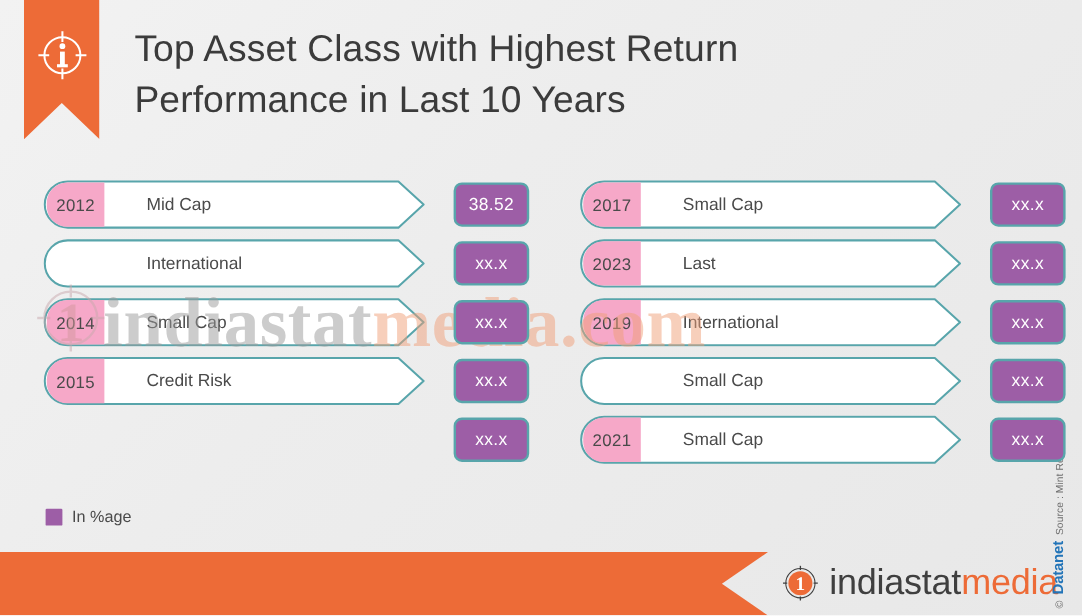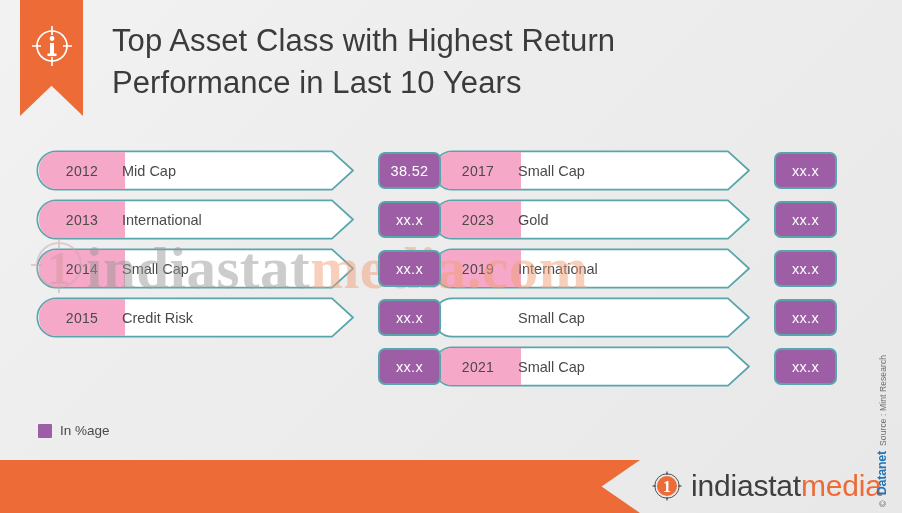--- a/index.html
+++ b/index.html
@@ -45,37 +45,37 @@
   .wm-gray { color: #9a9a9a; }
   .wm-orange { color: #f0a07a; }
   #wm-logo {
     position: absolute; left: 0px; top: 0px; width: 62px; height: 66px;
   }
 
   
   #grid { position: absolute; left: 0; top: 150px; width: 902px; height: 255px; }
   .col { position: absolute; top: 0; width: 420px; }
   #col-left  { left: 36px; }
-  #col-right { left: 432px; }
+  #col-right { left: 483px; }
 
   .row {
     position: relative;
     height: 41px;
     margin-bottom: 8px;
   }
   .row-body {
     position: absolute; left: 0; top: 0;
     width: 330px; height: 41px;
   }
   .row-shape {
     position: absolute; left: 0; top: 0; width: 330px; height: 41px;
   }
   .year {
     position: absolute; left: 3px; top: 2px;
-    width: 86px; height: 37px;
+    width: 48px; height: 37px;
     background: #F6A8C8;
     border-radius: 17px 0 0 17px;
     display: flex; align-items: center; justify-content: center;
     font-size: 14px; color: #4a4a4a; letter-spacing: .3px;
     z-index: 3;
   }
   .asset {
     position: absolute; left: 86px; top: 0; height: 41px;
     display: flex; align-items: center;
     font-size: 14.5px; color: #4a4a4a; white-space: nowrap;
@@ -188,21 +188,20 @@
             <div class="year">2012</div>
             <div class="asset">Mid Cap</div>
           </div>
           <div class="value">38.52</div>
         </div>
         <div class="row">
           <div class="row-body">
             <svg class="row-shape" viewBox="0 0 330 41" preserveAspectRatio="none">
               <path d="M20.5 1.3 H296 L317 20.5 L296 39.7 H20.5 A19.2 19.2 0 0 1 20.5 1.3 Z" fill="#ffffff" stroke="#58A5AB" stroke-width="1.7" stroke-linejoin="round"></path>
             </svg>
-            <div class="year">2013</div>
             <div class="asset">International</div>
           </div>
           <div class="value">xx.x</div>
         </div>
         <div class="row">
           <div class="row-body">
             <svg class="row-shape" viewBox="0 0 330 41" preserveAspectRatio="none">
               <path d="M20.5 1.3 H296 L317 20.5 L296 39.7 H20.5 A19.2 19.2 0 0 1 20.5 1.3 Z" fill="#ffffff" stroke="#58A5AB" stroke-width="1.7" stroke-linejoin="round"></path>
             </svg>
             <div class="year">2014</div>
@@ -234,21 +233,21 @@
             <div class="asset">Small Cap</div>
           </div>
           <div class="value">xx.x</div>
         </div>
         <div class="row">
           <div class="row-body">
             <svg class="row-shape" viewBox="0 0 330 41" preserveAspectRatio="none">
               <path d="M20.5 1.3 H296 L317 20.5 L296 39.7 H20.5 A19.2 19.2 0 0 1 20.5 1.3 Z" fill="#ffffff" stroke="#58A5AB" stroke-width="1.7" stroke-linejoin="round"></path>
             </svg>
             <div class="year">2023</div>
-            <div class="asset">Gold</div>
+            <div class="asset">Last</div>
           </div>
           <div class="value">xx.x</div>
         </div>
         <div class="row">
           <div class="row-body">
             <svg class="row-shape" viewBox="0 0 330 41" preserveAspectRatio="none">
               <path d="M20.5 1.3 H296 L317 20.5 L296 39.7 H20.5 A19.2 19.2 0 0 1 20.5 1.3 Z" fill="#ffffff" stroke="#58A5AB" stroke-width="1.7" stroke-linejoin="round"></path>
             </svg>
             <div class="year">2019</div>
             <div class="asset">International</div>

